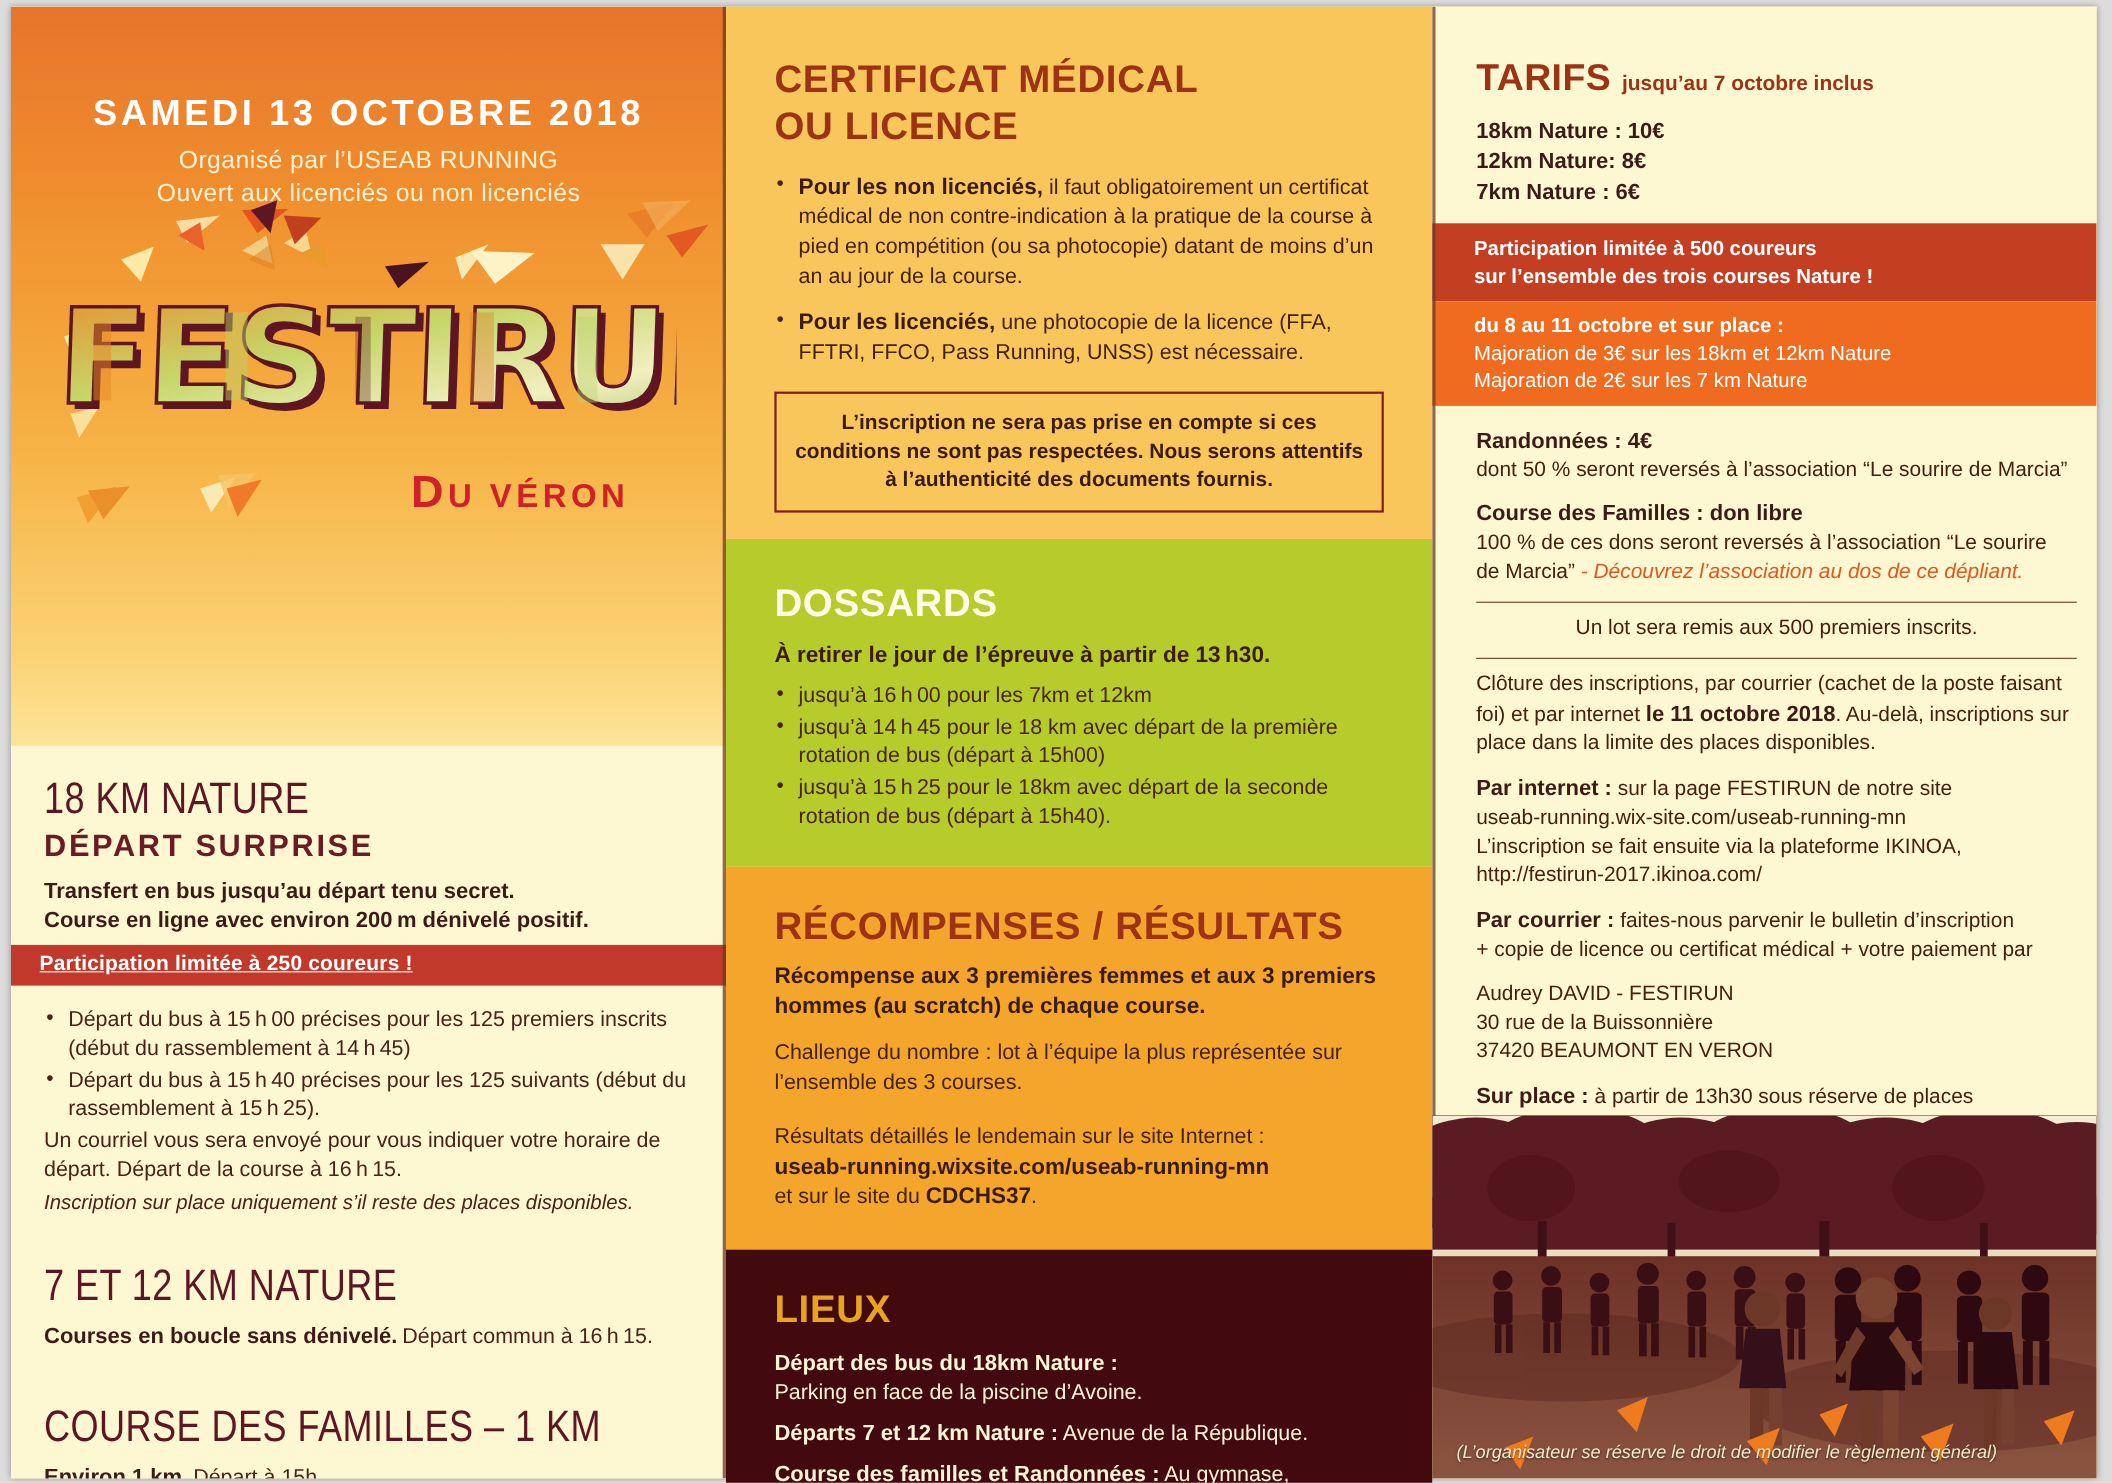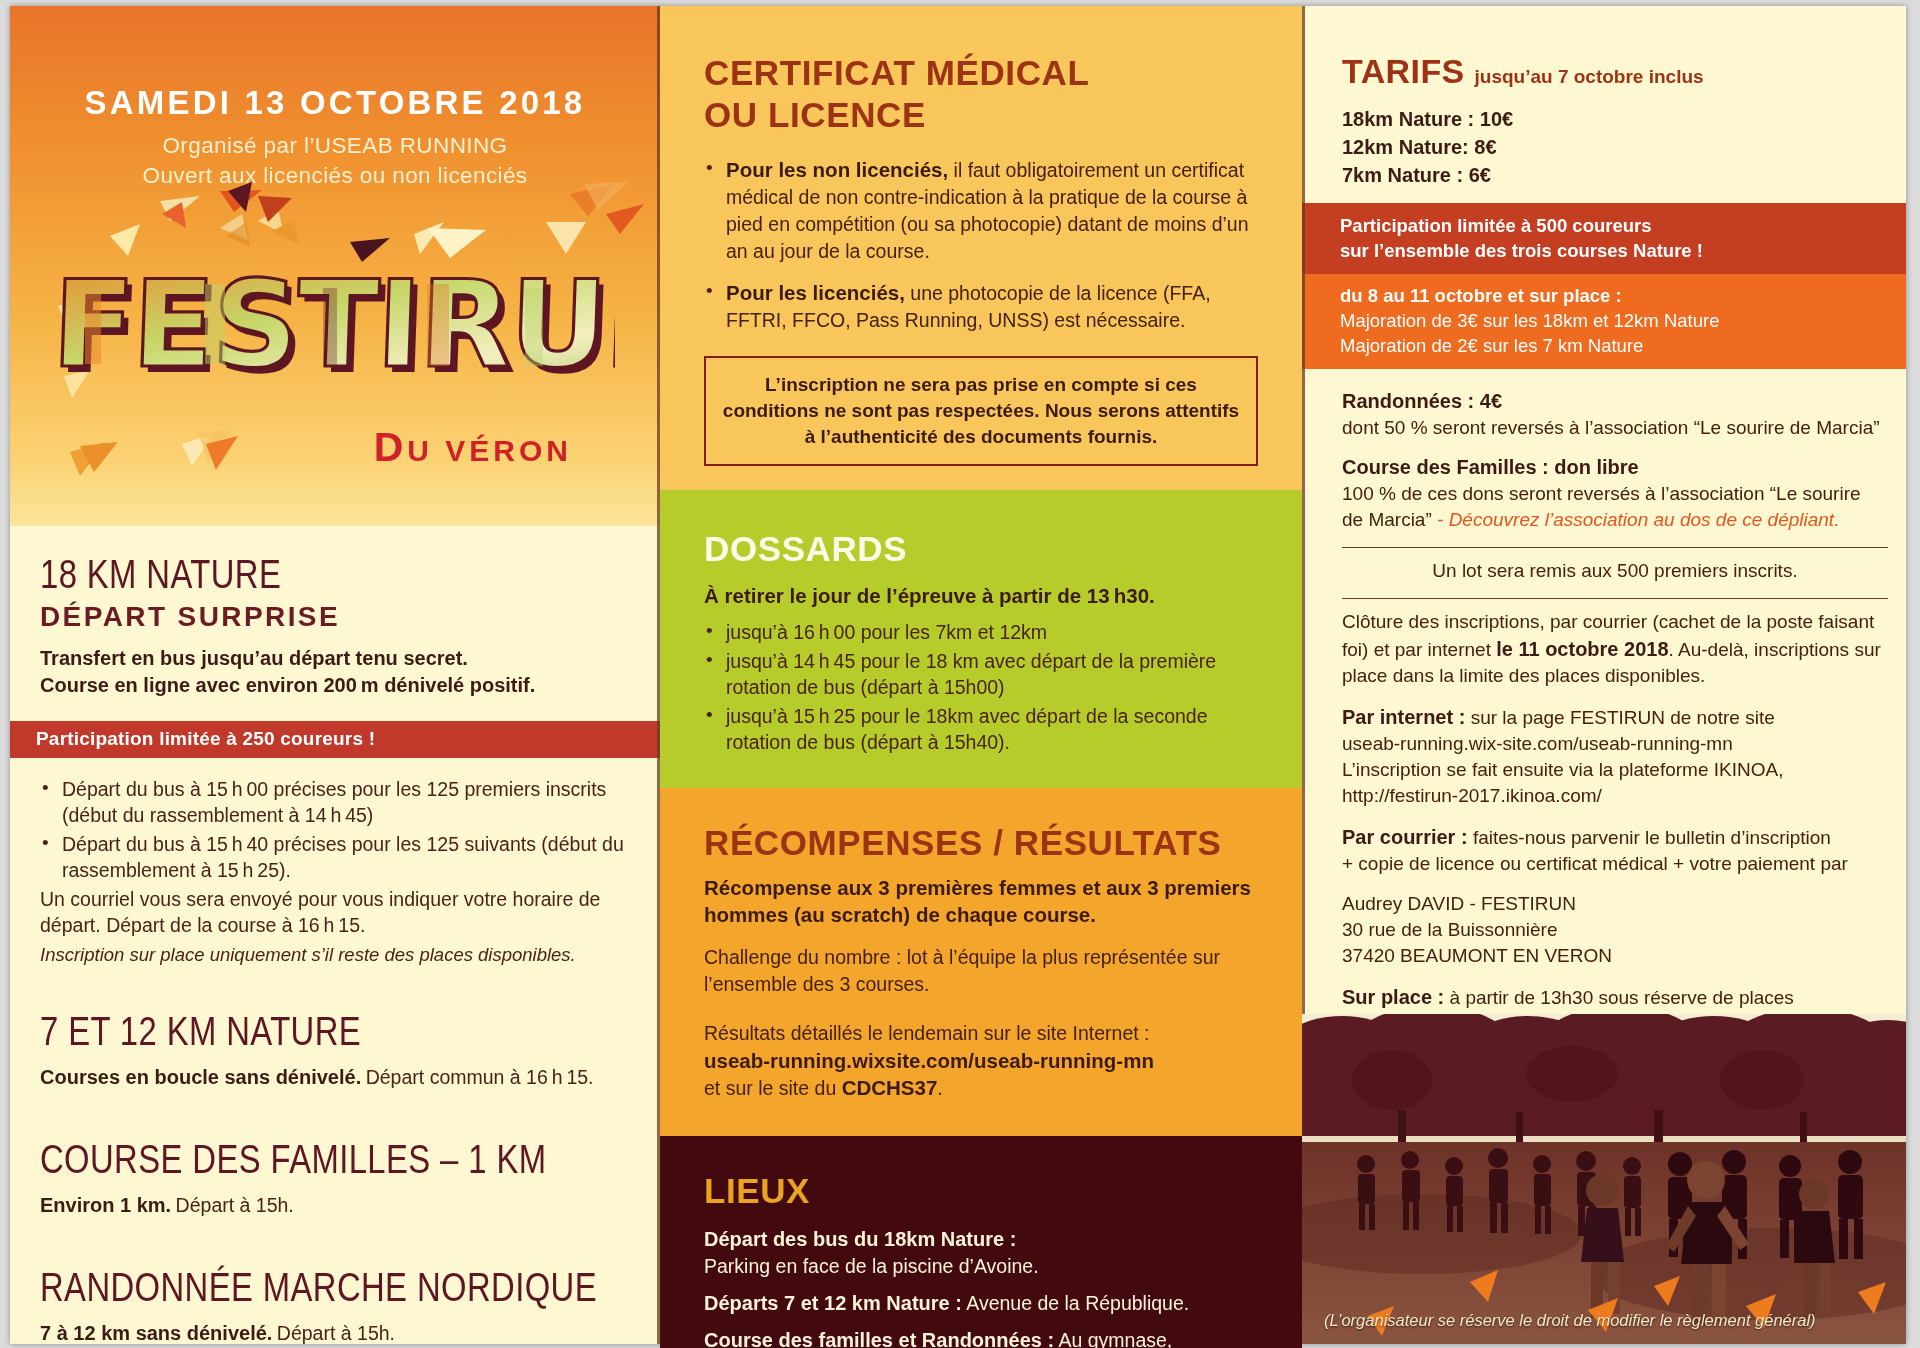--- a/index.html
+++ b/index.html
@@ -24,21 +24,21 @@
   }
   
   .col1 {
     position: relative;
     width: 650px;
     background: linear-gradient(#fdf7d2, #fdf7d2);
     overflow: hidden;
   }
   .c1-top {
     position: relative;
-    height: 520px;
+    height: 672px;
     background: linear-gradient(180deg, #e8742a 0%, #f0912f 28%, #f6b345 60%, #fbd375 88%, #fde49a 100%);
     overflow: hidden;
   }
   .c1-date {
     margin-top: 78px;
     text-align: center;
     color: #fff;
     font-size: 33px;
     font-weight: bold;
     letter-spacing: 3.2px;
@@ -255,21 +255,21 @@
     <div class="c1-body">
 
       <div style="padding:26px 30px 0 30px;">
         <h2 class="big">18 KM NATURE</h2>
         <div class="h-sub">DÉPART SURPRISE</div>
         <div class="t-bold" style="margin-top:12px;">
           <div>Transfert en bus jusqu’au départ tenu secret.</div>
           <div>Course en ligne avec environ 200 m dénivelé positif.</div>
         </div>
       </div>
-      <div class="redband" style="margin-top:22px;">Participation limitée à 250 coureurs !</div>
+      <div class="redband" style="margin-top:8px;text-decoration:underline;">Participation limitée à 250 coureurs !</div>
       <div style="padding:18px 34px 0 30px;">
         <ul class="bl">
           <li>Départ du bus à 15 h 00 précises pour les 125 premiers inscrits (début du rassemblement à 14 h 45)</li>
           <li>Départ du bus à 15 h 40 précises pour les 125 suivants (début du rassemblement à 15 h 25).</li>
         </ul>
         <div class="t-reg" style="margin-top:2px;">Un courriel vous sera envoyé pour vous indiquer votre horaire de départ. Départ de la course à 16 h 15.</div>
         <div class="t-ital" style="margin-top:4px;">Inscription sur place uniquement s’il reste des places disponibles.</div>
       </div>
 
       <div style="padding:42px 30px 0 30px;">

